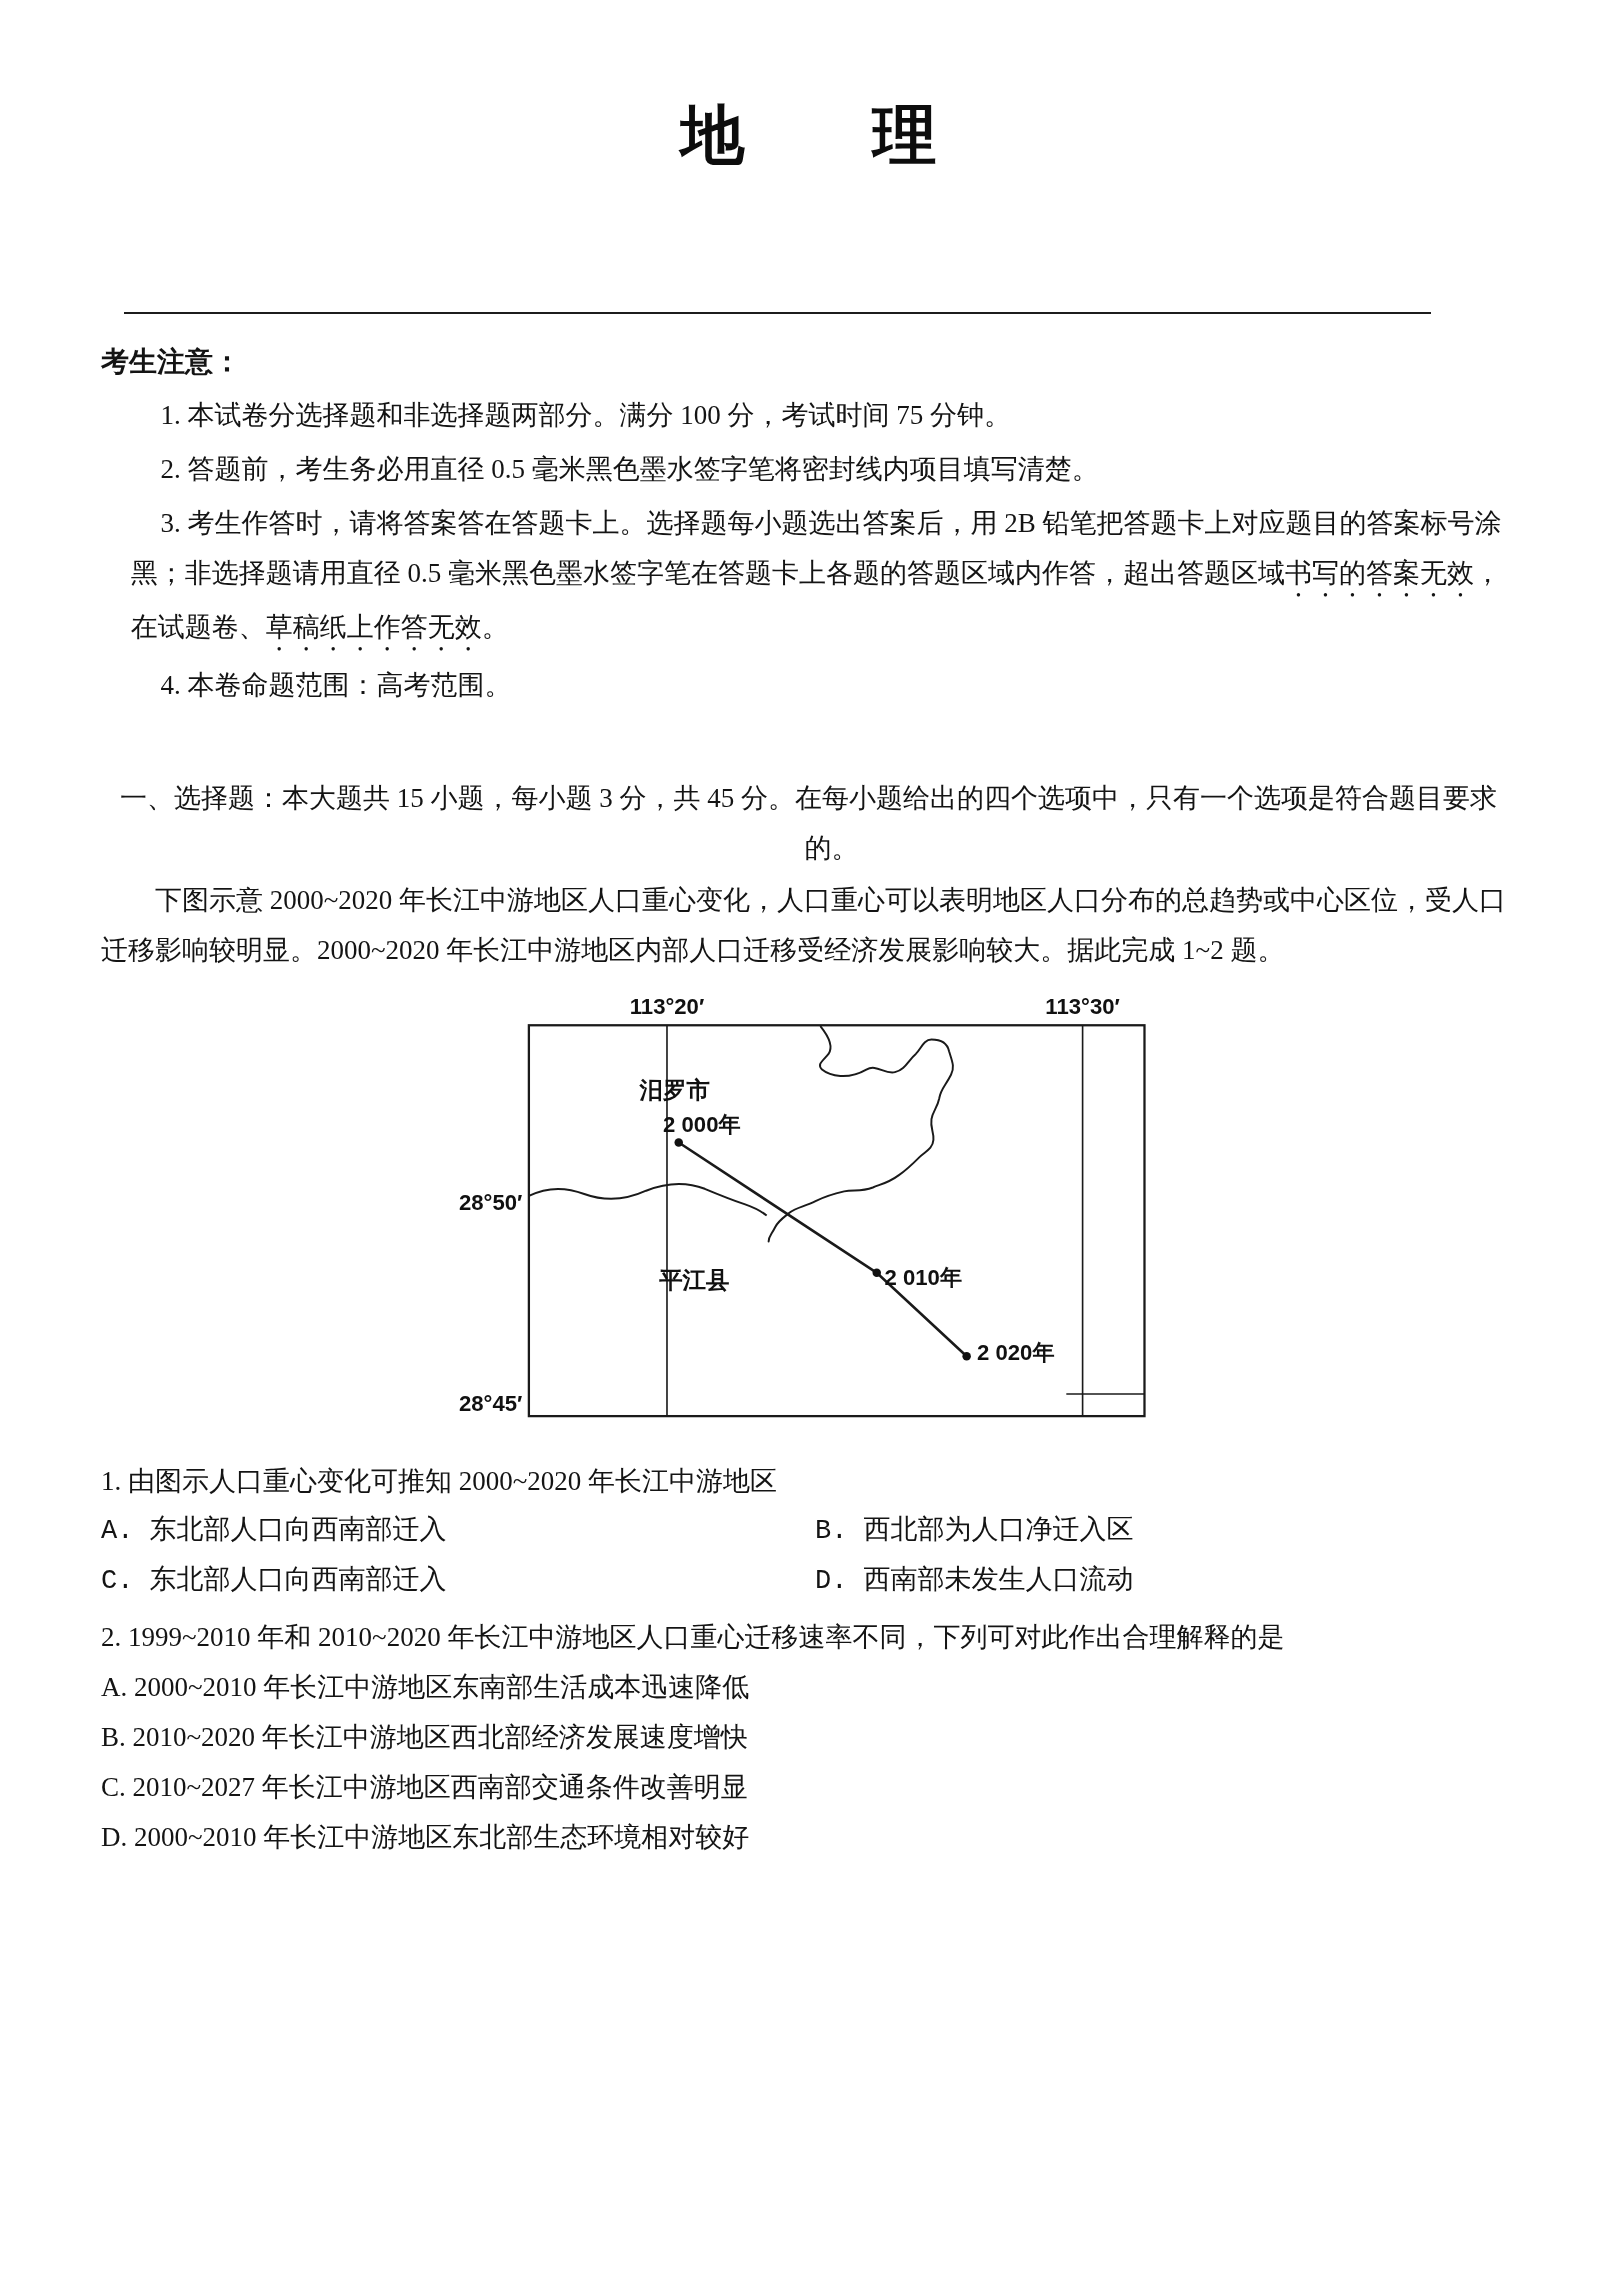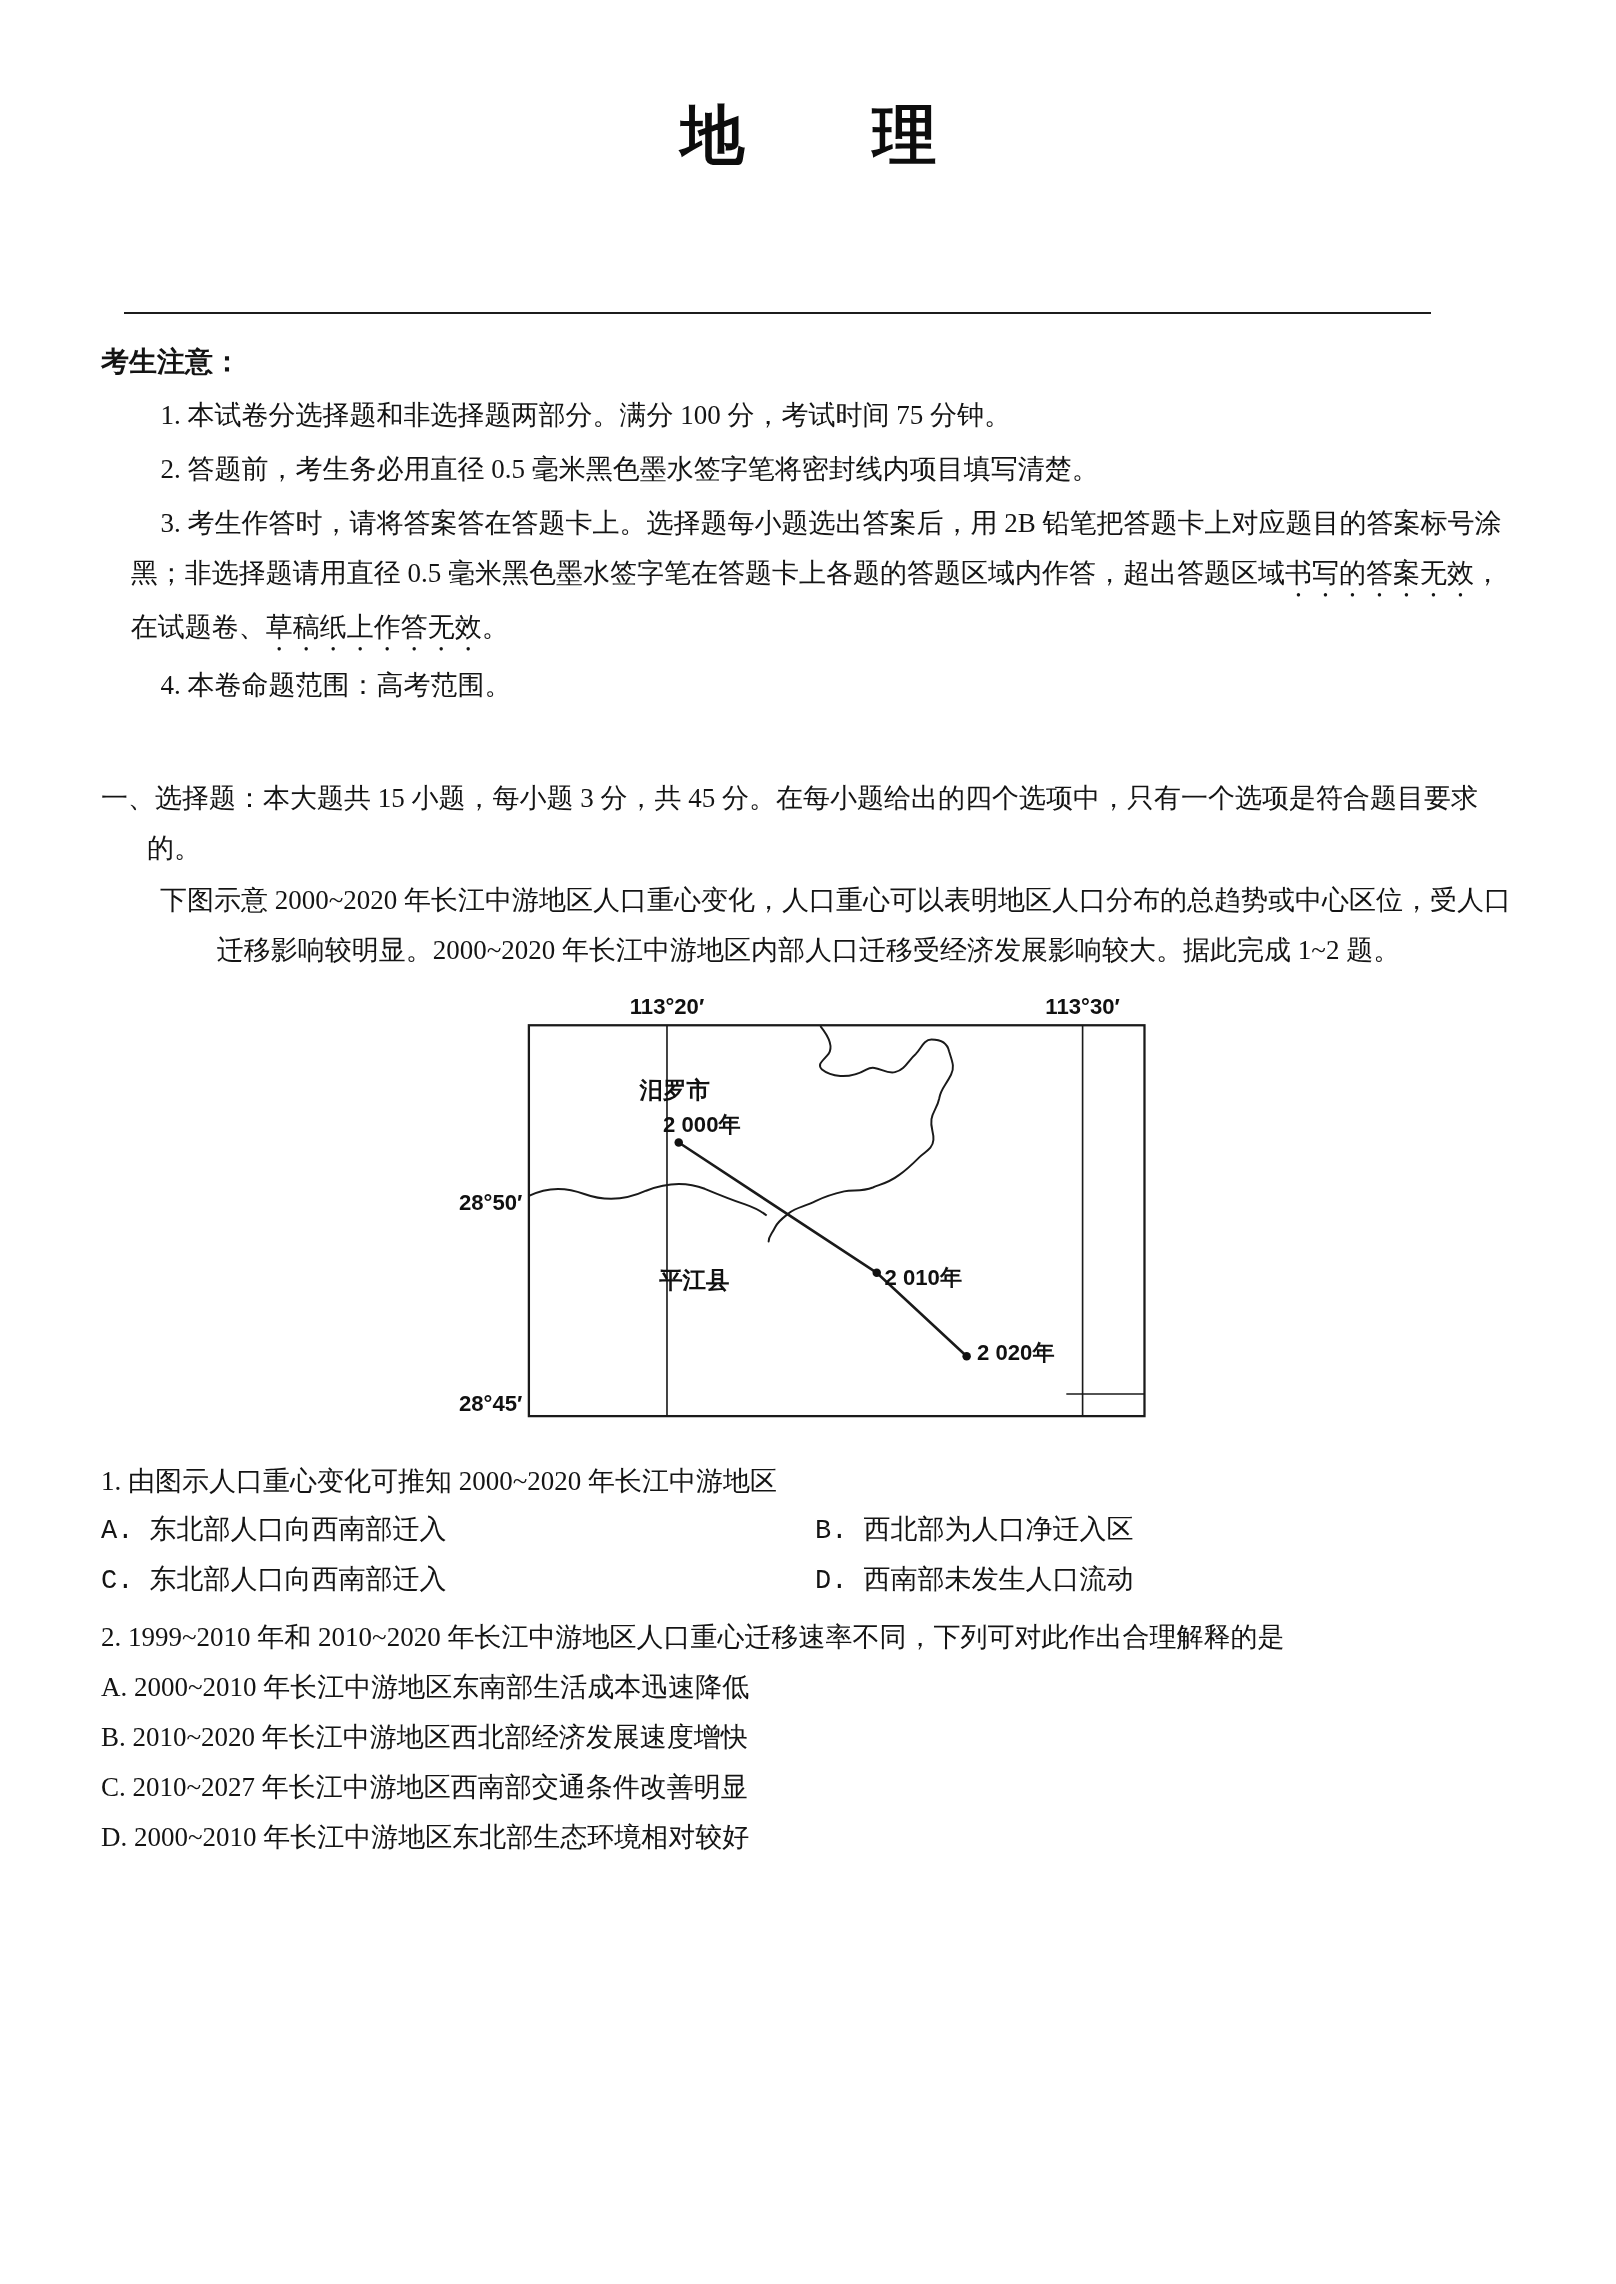--- a/index.html
+++ b/index.html
@@ -49,25 +49,25 @@
   .em-dots {
     -webkit-text-emphasis: filled dot;
     -webkit-text-emphasis-position: under right;
     text-emphasis: filled dot;
     text-emphasis-position: under right;
   }
   .section-heading {
     margin: 63px 0 0 0;
     padding-left: 1.7em;
     text-indent: -1.7em;
+    text-align: center;
   }
   .intro-para {
     margin: 2.6px 0 0 0;
     text-indent: 2em;
-    text-align: center;
   }
   .figure-wrap {
     width: 756px;
     margin: 18px auto 3.9px auto;
   }
   .figure-wrap svg { display: block; }
   .map-stroke { stroke: #1a1a1a; fill: none; }
   .map-label {
     font-family: "Liberation Sans", "DejaVu Sans", sans-serif;
     font-weight: 700;

